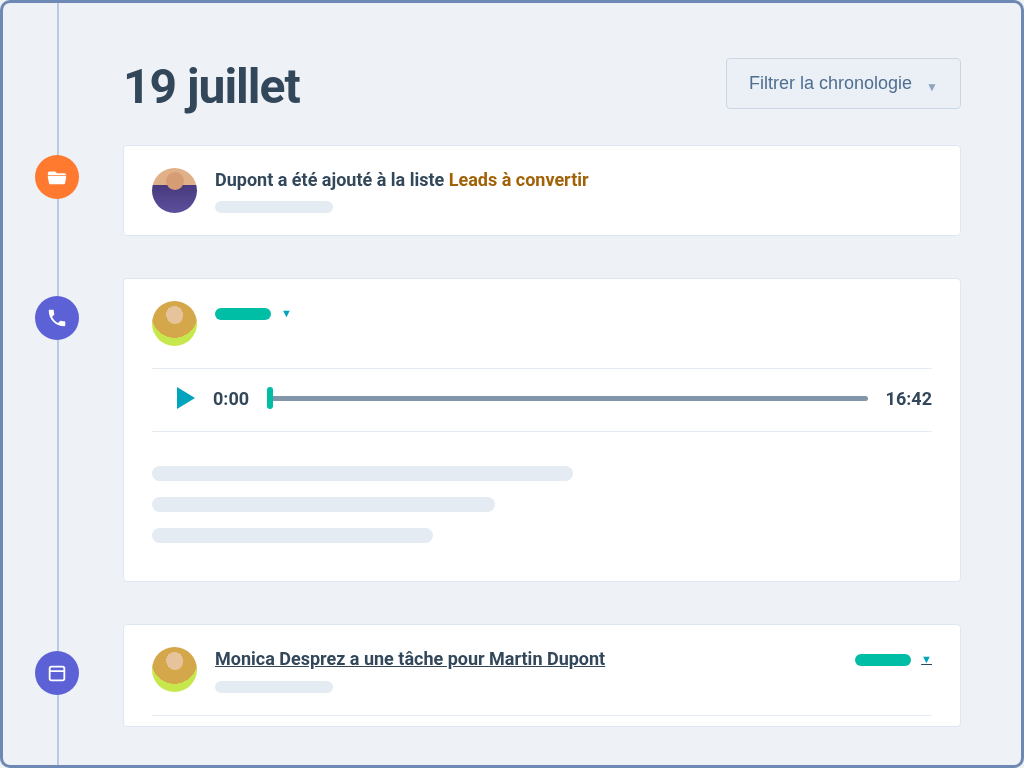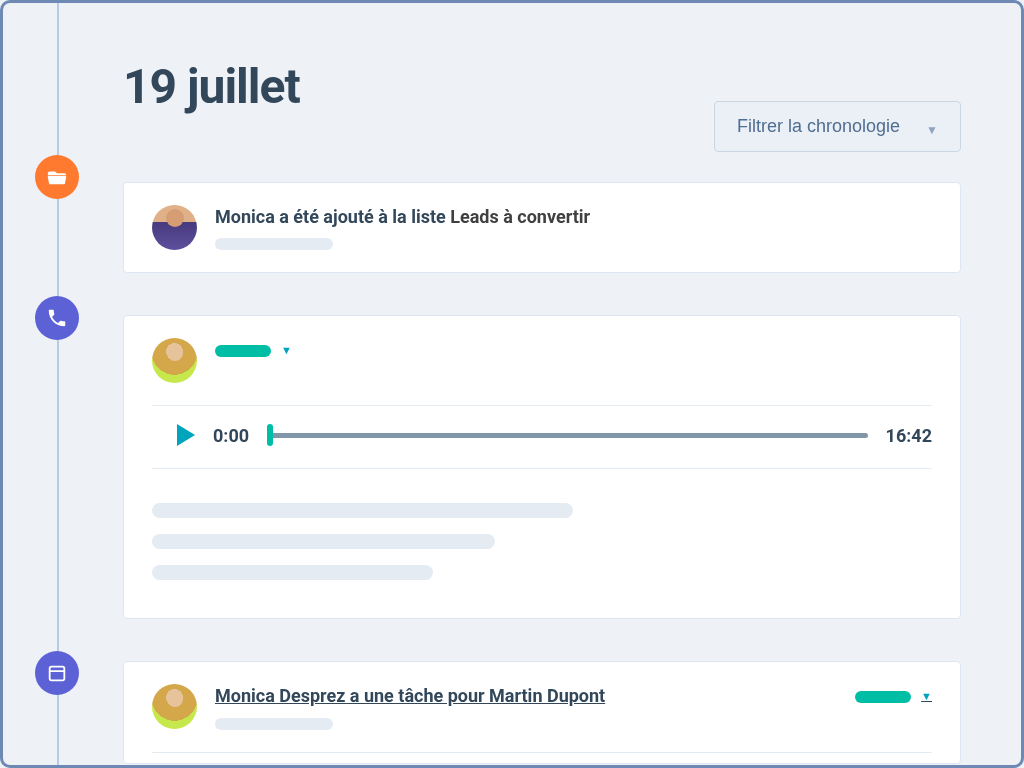--- a/index.html
+++ b/index.html
@@ -38,23 +38,22 @@
   .filter-btn {
     background: #eaf0f6;
     border: 1px solid #cbd6e2;
     border-radius: 4px;
     padding: 14px 22px;
     font-size: 18px;
     font-weight: 500;
     color: #506e91;
     display: flex;
     align-items: flex-end;
-    gap: 26px;
+    gap: 14px;
     cursor: pointer;
-    margin-top: 43px;
   }
   .filter-btn .caret { color: #8ea4be; font-size: 12px; }
 
   .content { padding: 0 60px 0 120px; }
 
   .timeline-icon {
     position: absolute;
     left: 32px;
     width: 44px;
     height: 44px;
@@ -104,21 +103,21 @@
     width:16px; height:16px; border-radius:50%; background:#e6c39a;
   }
 
   .card-text { flex: 1 1 auto; }
   .card-title {
     font-size: 18px;
     font-weight: 700;
     color: #33475b;
     line-height: 1.35;
   }
-  .card-title .link { color: #404040; }
+  .card-title .link { color: #a16207; }
   .meta-placeholder {
     margin-top: 9px;
     width: 118px;
     height: 12px;
     background: #e4ebf2;
     border-radius: 6px;
   }
 
   .card-actions {
     display: flex;
@@ -208,21 +207,21 @@
   <div class="timeline-icon ti-orange" style="top:152px">
     <svg class="icon-folder" viewBox="0 0 24 24" fill="#fff">
       <path d="M20 8H12l-2-2H4c-1.1 0-2 .9-2 2v2h20c0-1.1-.9-2-2-2zm1.3 3H2.7c-.5 0-.88.45-.79.94l1.4 7.06c.9.47.5.8 .98.8h15.42c.48 0 .89-.33.98-.8l1.4-7.06c.09-.49-.29-.94-.79-.94z"></path>
     </svg>
   </div>
   <div class="card">
     <div class="card-row">
       <div class="avatar av-martin"></div>
       <div class="card-text">
         <div class="card-title">
-          <span>Monica a été ajouté à la liste </span><span class="link">Leads à convertir</span>
+          <span>Dupont a été ajouté à la liste </span><span class="link">Leads à convertir</span>
         </div>
         <div class="meta-placeholder"></div>
       </div>
     </div>
   </div>
 
   <div class="timeline-icon ti-purple" style="top:293px">
     <svg class="icon-phone" viewBox="0 0 24 24" fill="#fff">
       <path d="M6.6 10.8c1.44 2.83 3.77 5.15 6.6 6.6l2.2-2.2c.27-.27.67-.36 1.02-.24 1.12.37 2.33.57 3.58.57.55 0 1 .45 1 1V20c0 .55-.45 1-1 1C10.6 21 3 13.4 3 4c0-.55.45-1 1-1h3.5c.55 0 1 .45 1 1 0 1.25.2 2.45.57 3.57.11.35.03.74-.25 1.02l-2.22 2.21z"></path>
     </svg>

